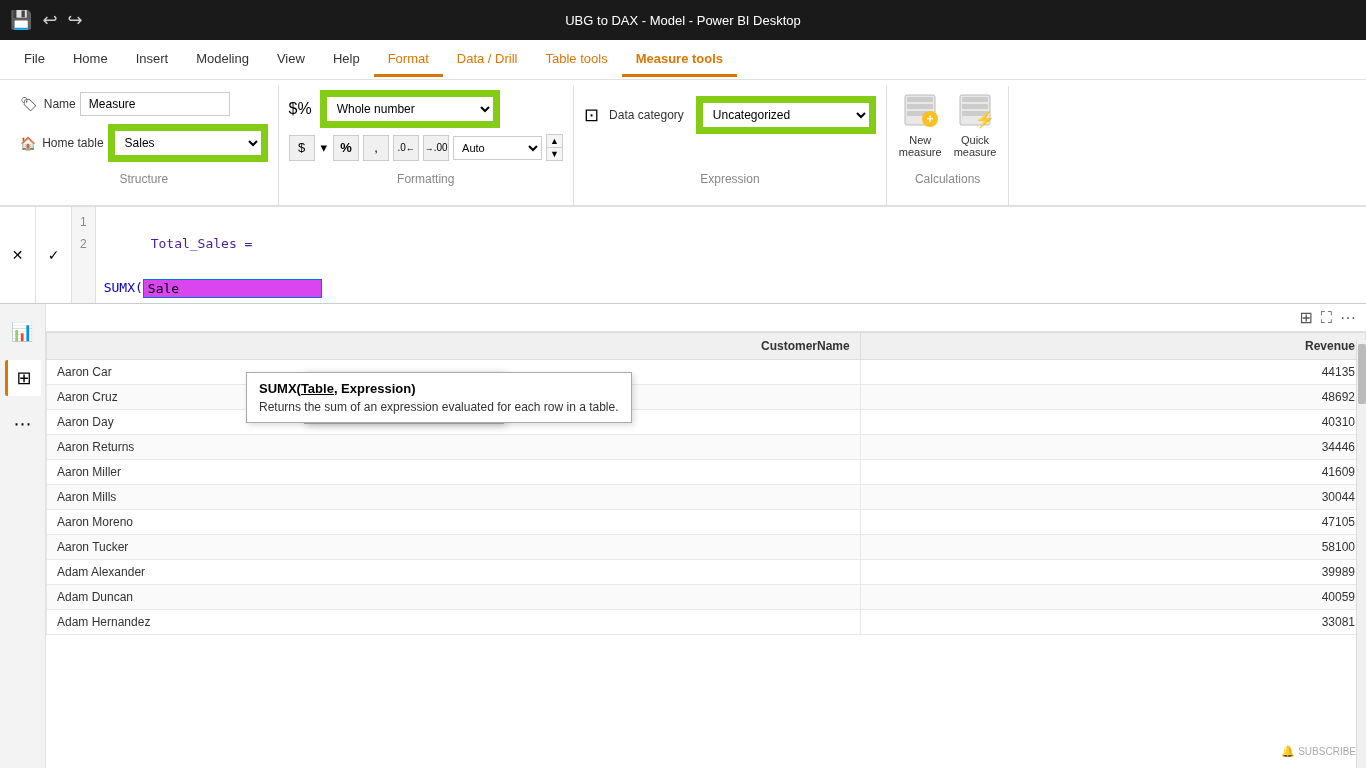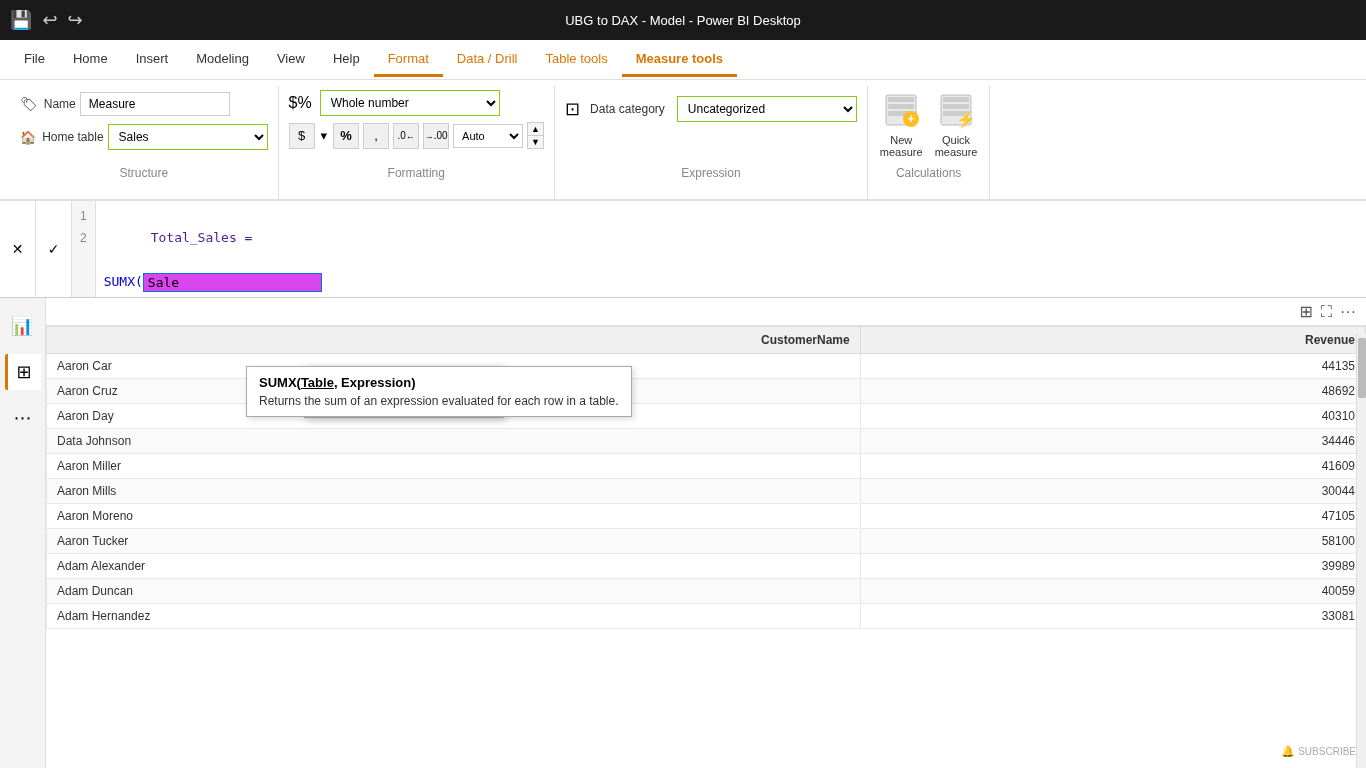--- a/index.html
+++ b/index.html
@@ -85,21 +85,21 @@
       gap: 6px;
     }
     .ribbon-input {
       border: 1px solid #ccc;
       padding: 4px 8px;
       font-size: 12px;
       width: 150px;
       outline: none;
     }
     .ribbon-select {
-      border: 1px solid #84cc16;
+      border: 7px solid #84cc16;
       padding: 4px 6px;
       font-size: 12px;
       width: 160px;
       background: #fff;
       outline: none;
       cursor: pointer;
     }
     .ribbon-select-wide {
       width: 180px;
     }
@@ -438,21 +438,21 @@
           <span class="comma-icon">,</span>
         </div>
         <div class="format-icon">
           <span class="decimal-icon" style="font-size:10px">.0</span>
           <span style="font-size:9px">←</span>
         </div>
         <div class="format-icon">
           <span style="font-size:9px">→</span>
           <span class="decimal-icon" style="font-size:10px">.00</span>
         </div>
-        <select style="border:1px solid #ccc; padding:4px; font-size:11px; width:70px; background:#fff">
+        <select style="border:1px solid #ccc; padding:4px; font-size:11px; width:89px; background:#fff">
           <option>Auto</option>
         </select>
         <div style="display:flex;flex-direction:column;border:1px solid #ccc;background:#f5f5f5">
           <span style="font-size:9px;padding:1px 3px;cursor:pointer;border-bottom:1px solid #ccc">▲</span>
           <span style="font-size:9px;padding:1px 3px;cursor:pointer">▼</span>
         </div>
       </div>
     </div>
     <span class="ribbon-group-label">Formatting</span>
   </div>
@@ -551,21 +551,21 @@
             </tr>
             <tr>
               <td>Aaron Cruz</td>
               <td class="revenue-col">48692</td>
             </tr>
             <tr>
               <td>Aaron Day</td>
               <td class="revenue-col">40310</td>
             </tr>
             <tr>
-              <td>Data Johnson</td>
+              <td>Aaron Returns</td>
               <td class="revenue-col">34446</td>
             </tr>
             <tr>
               <td>Aaron Miller</td>
               <td class="revenue-col">41609</td>
             </tr>
             <tr>
               <td>Aaron Mills</td>
               <td class="revenue-col">30044</td>
             </tr>

